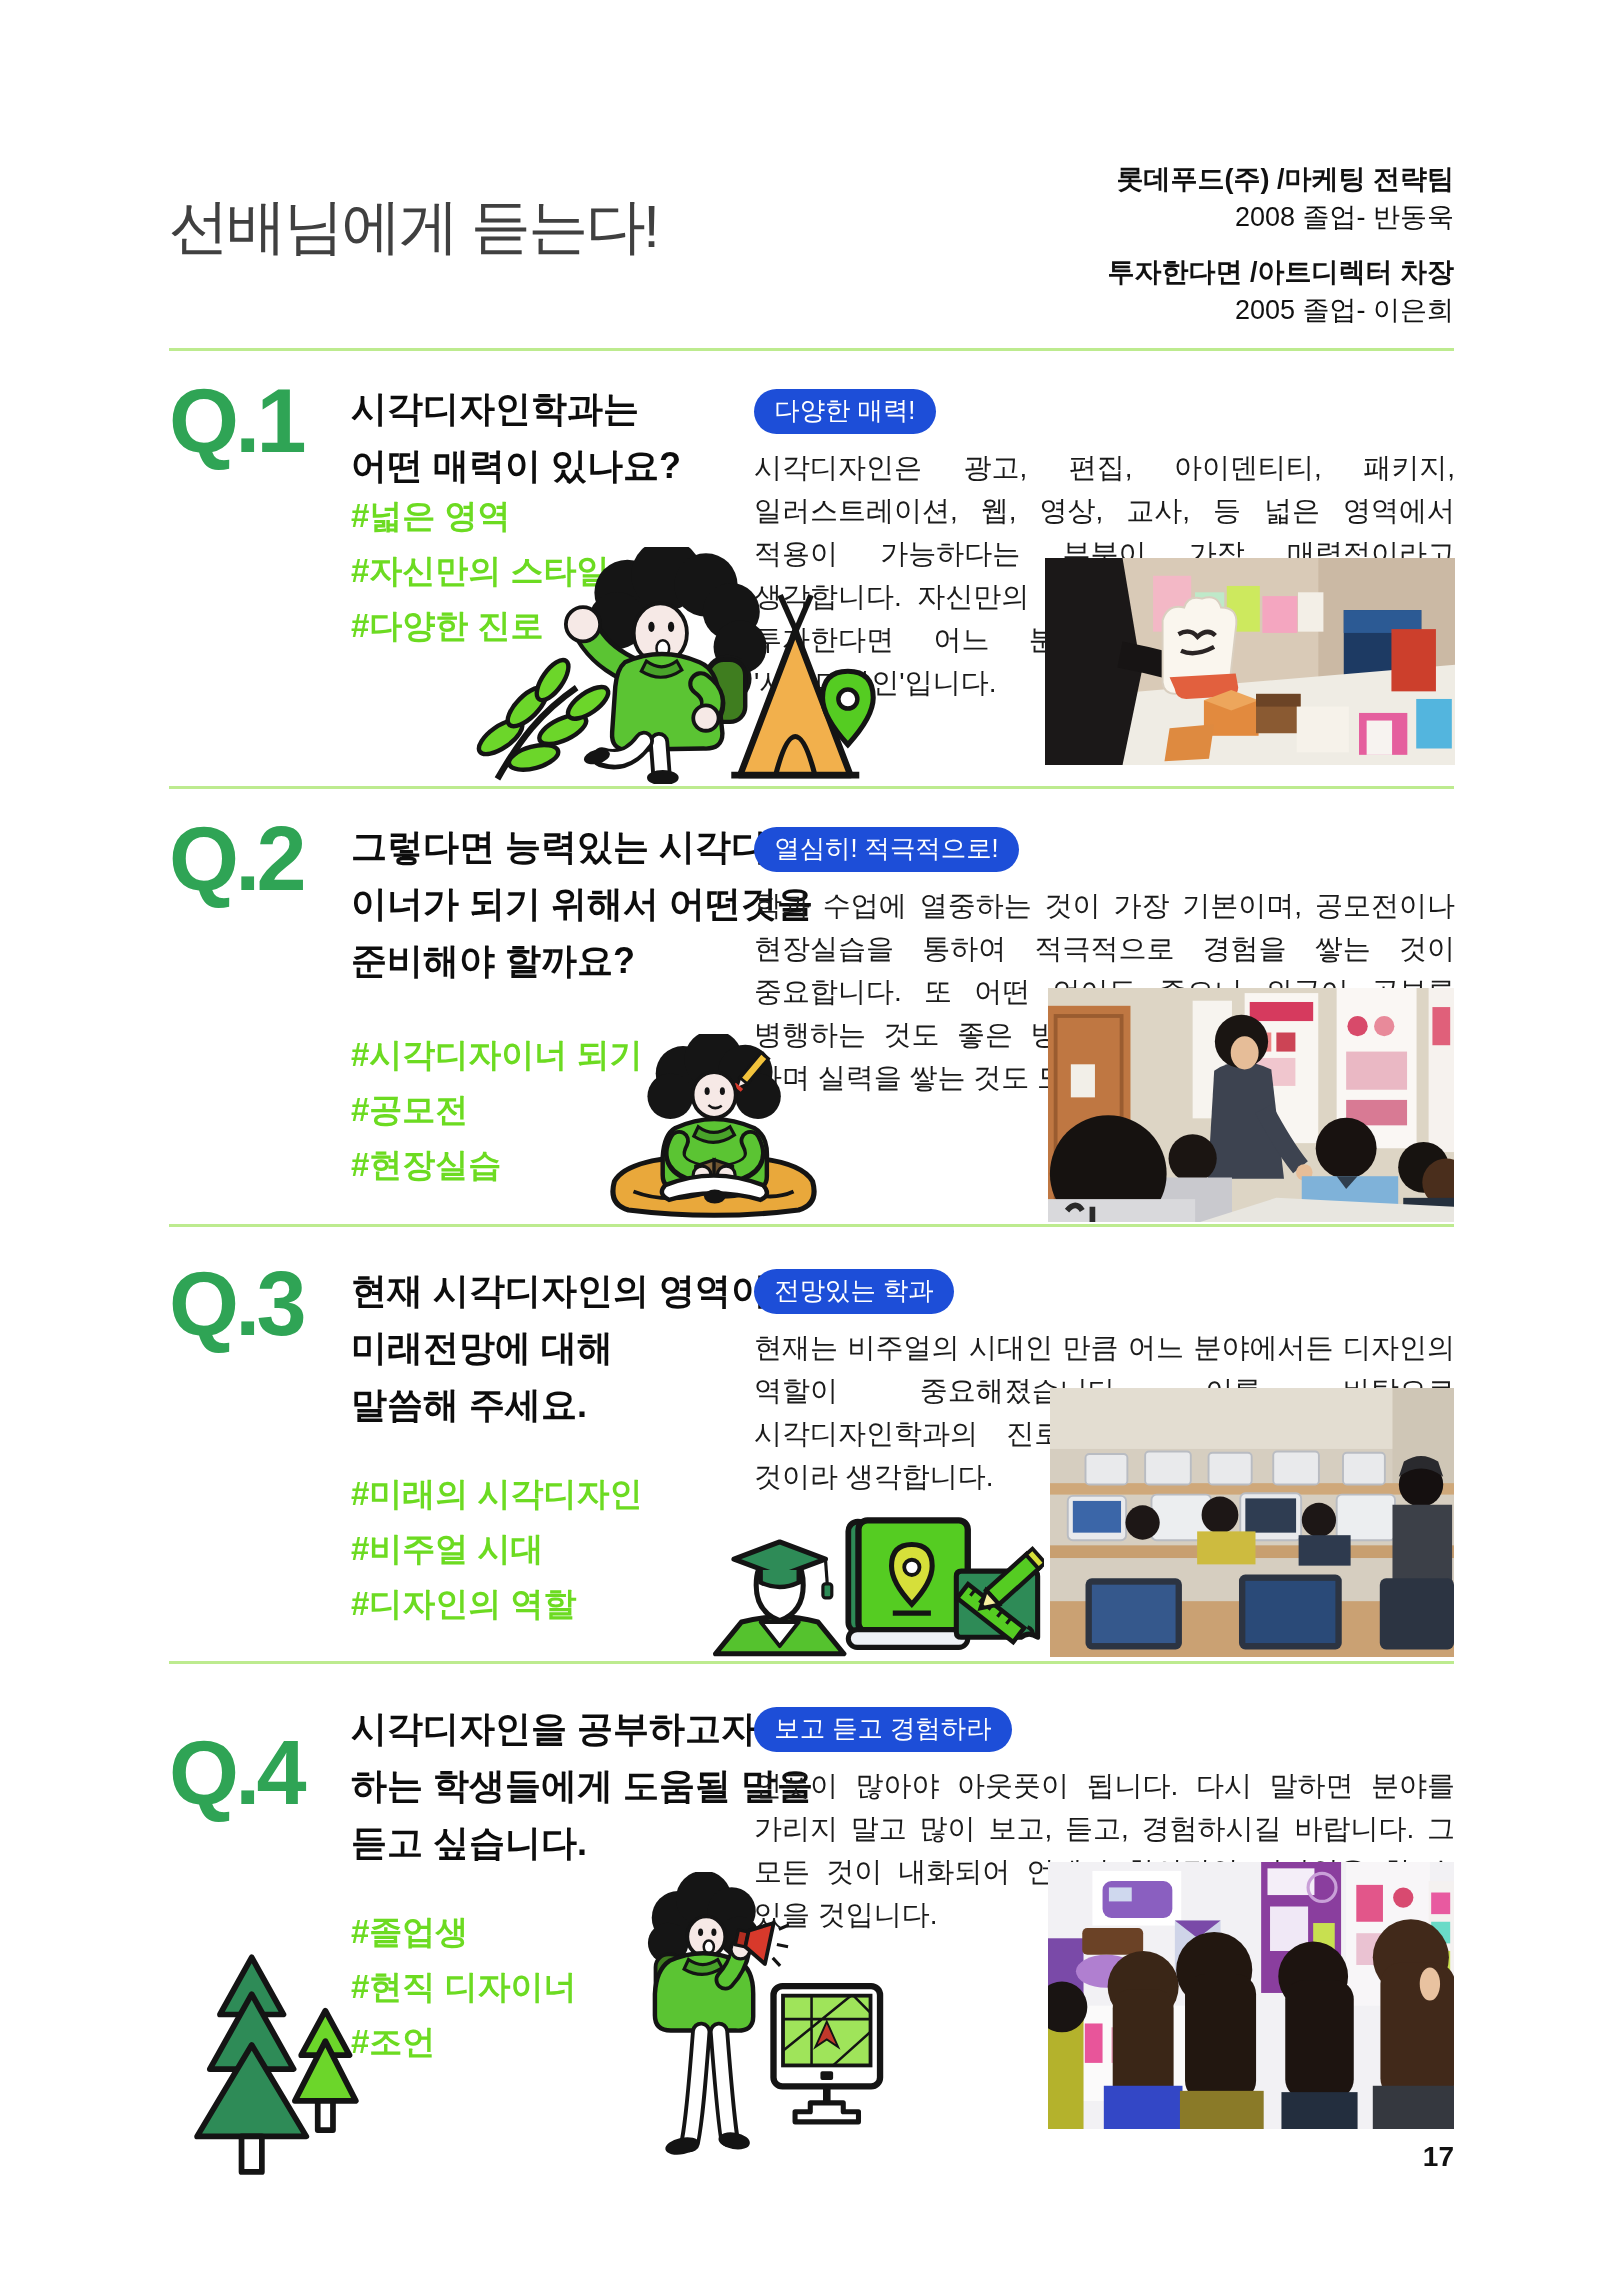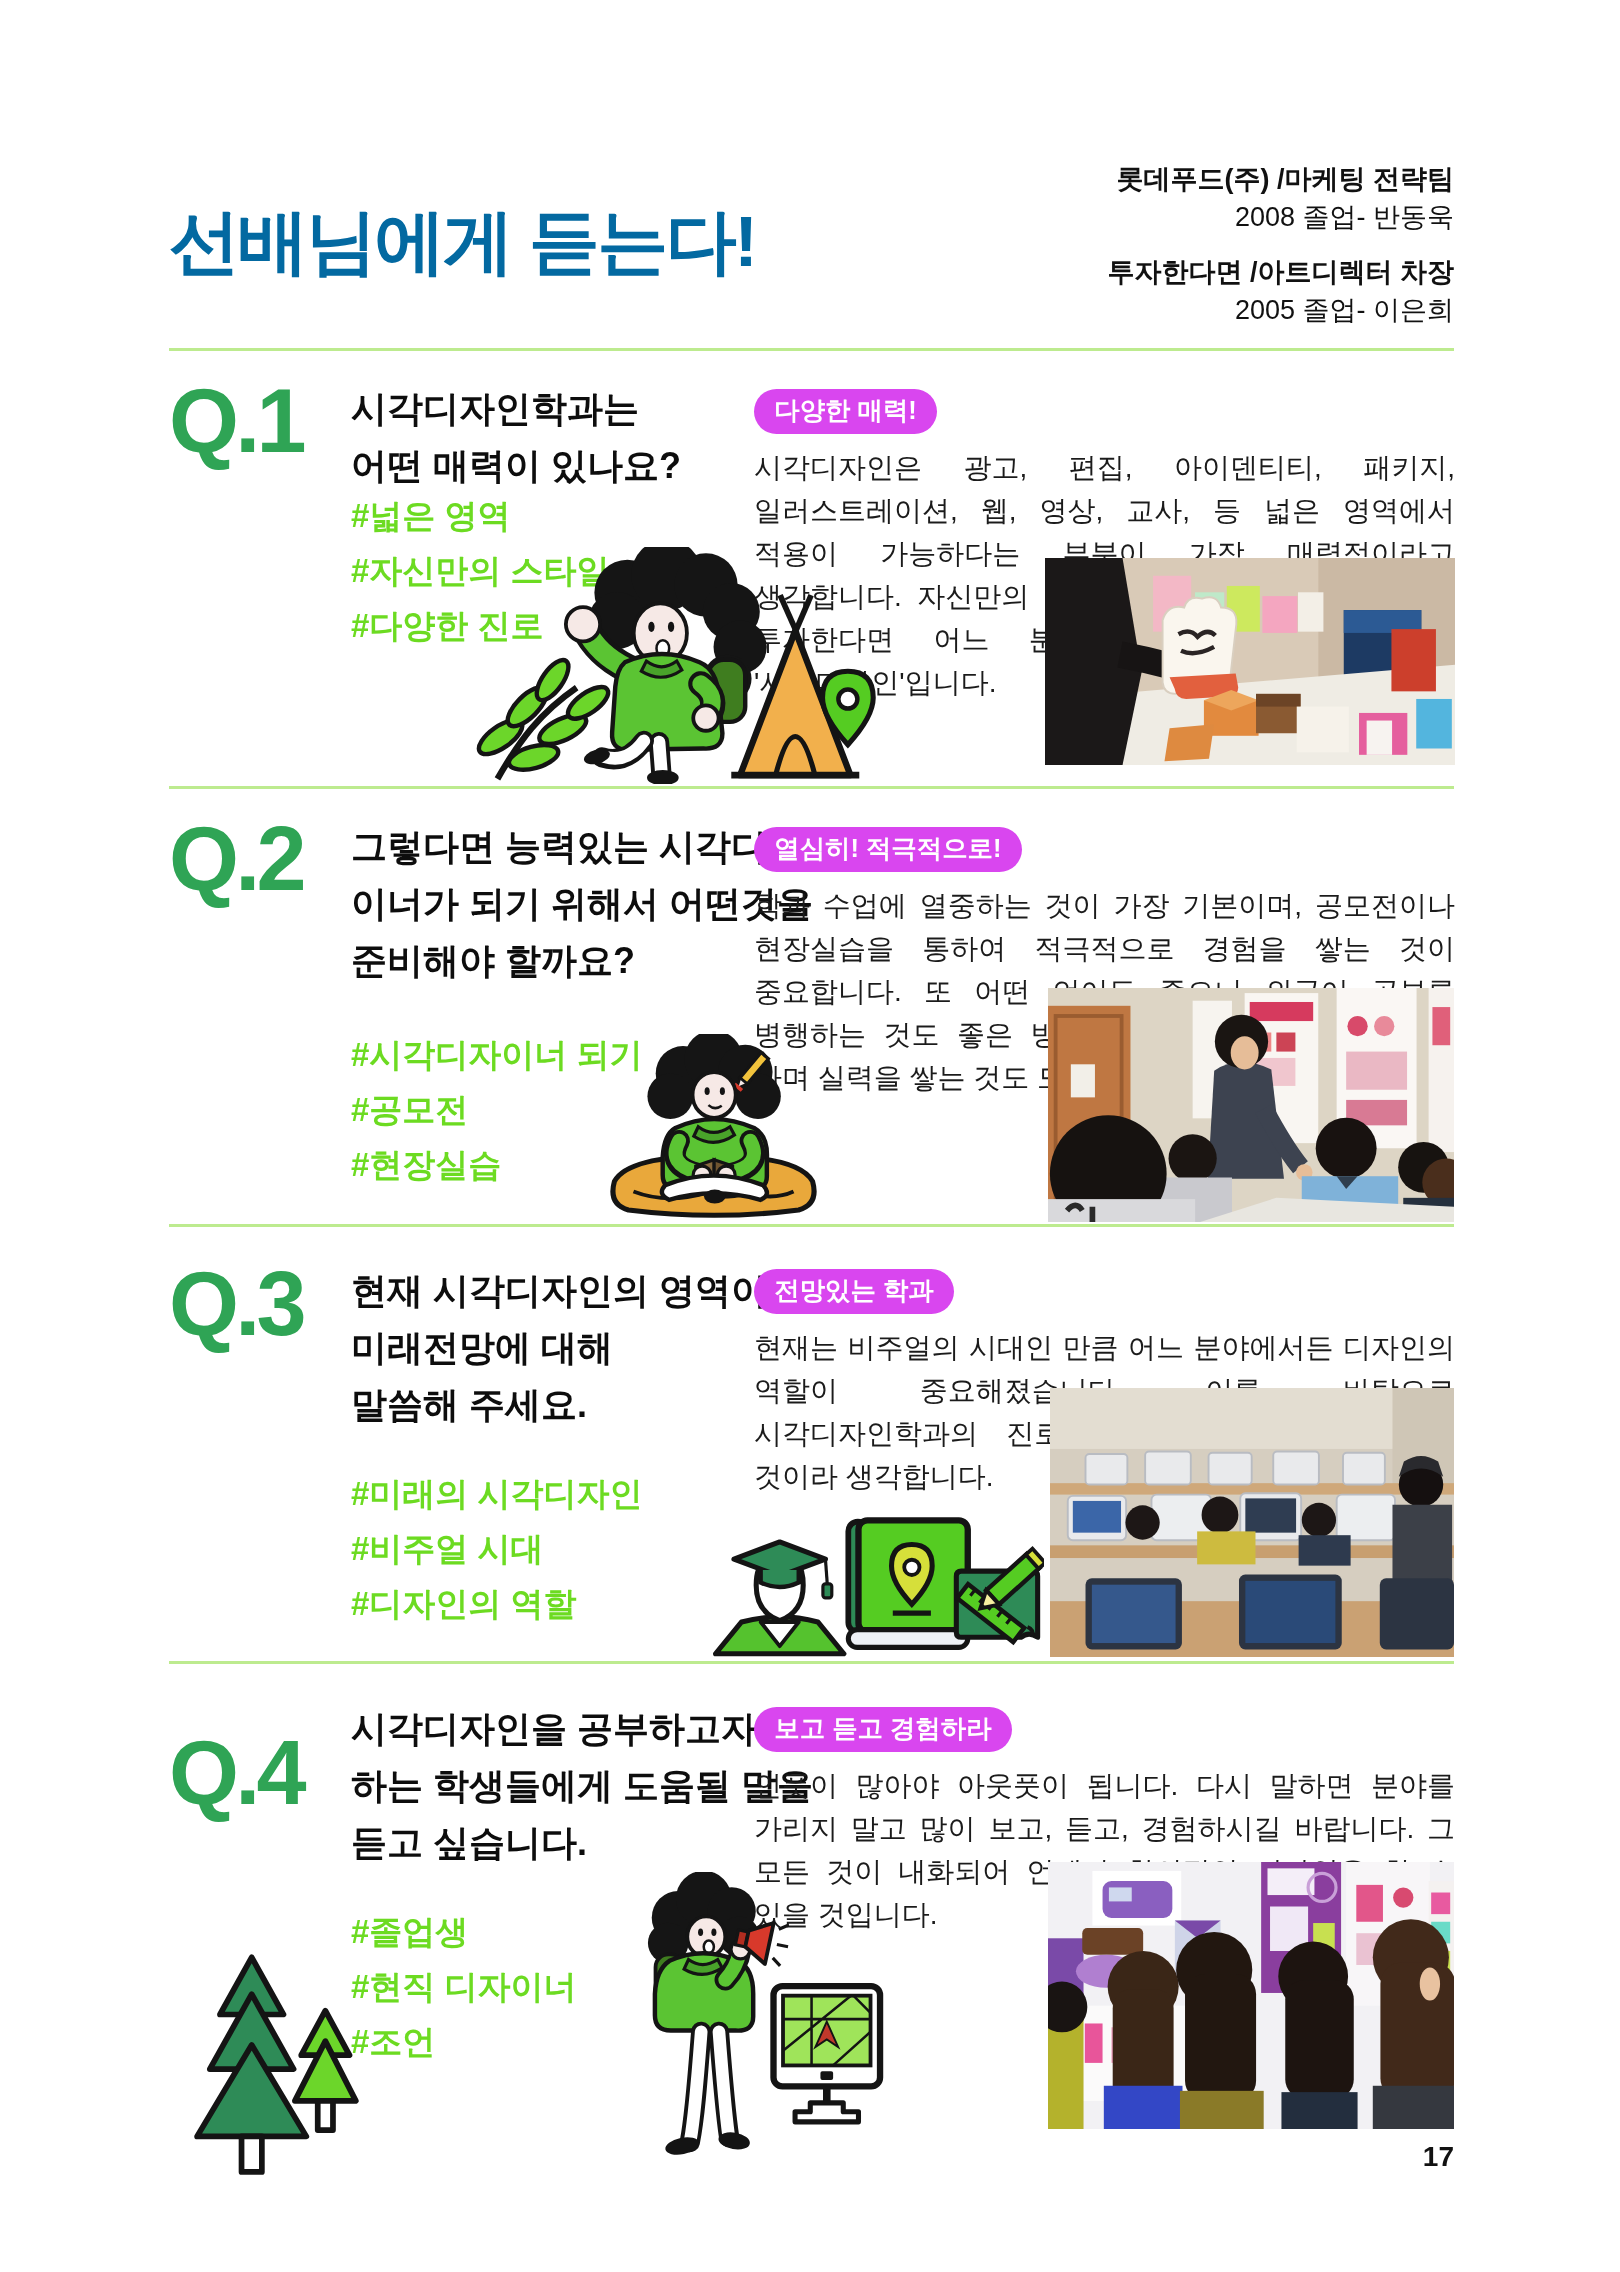--- a/index.html
+++ b/index.html
@@ -5,38 +5,38 @@
   html,body{margin:0;padding:0;background:#ffffff;}
   .page{
     position:relative;
     width:1620px;height:2273px;
     background:#ffffff;
     font-family:"Liberation Sans","DejaVu Sans",sans-serif;
     overflow:hidden;
   }
   .abs{position:absolute;}
   .page-title{
-    font-size:71px;font-weight:700;color:#0369a1;
+    font-size:60px;font-weight:400;color:#404040;
     letter-spacing:-2.5px;white-space:nowrap;
   }
   .credits{text-align:right;color:#111;}
   .credit-org{font-size:27px;font-weight:700;line-height:38px;margin:0;}
   .credit-grad{font-size:27px;font-weight:500;line-height:38px;margin:0 0 16.5px 0;}
   .divider{height:3.2px;background:#BDEB8F;}
   .qnum{
     font-size:90px;font-weight:800;color:#2FA455;
     letter-spacing:-3.8px;line-height:1;white-space:nowrap;
   }
   .question{color:#0d0d0d;font-weight:700;}
   .question span{display:block;font-size:36px;line-height:57px;white-space:nowrap;}
   .hashtags{color:#6CDB21;font-weight:700;}
   .hashtags div{font-size:33px;line-height:55px;white-space:nowrap;}
   .badge{
-    display:inline-block;background:#d946ef;color:#ffffff;
-    font-size:25.4px;font-weight:700;line-height:1;
+    display:inline-block;background:#1d4ed8;color:#ffffff;
+    font-size:25.4px;font-weight:400;line-height:1;
     padding:9px 20.3px 10.2px 20.3px;border-radius:23px;white-space:nowrap;
   }
   .answer{
     font-size:28px;line-height:43px;color:#1b1b1b;font-weight:500;
     margin:0;text-align:justify;word-break:keep-all;
   }
   .photo{display:block;}
   .page-num{font-size:28px;font-weight:600;color:#111;}
 </style>
 </head>

